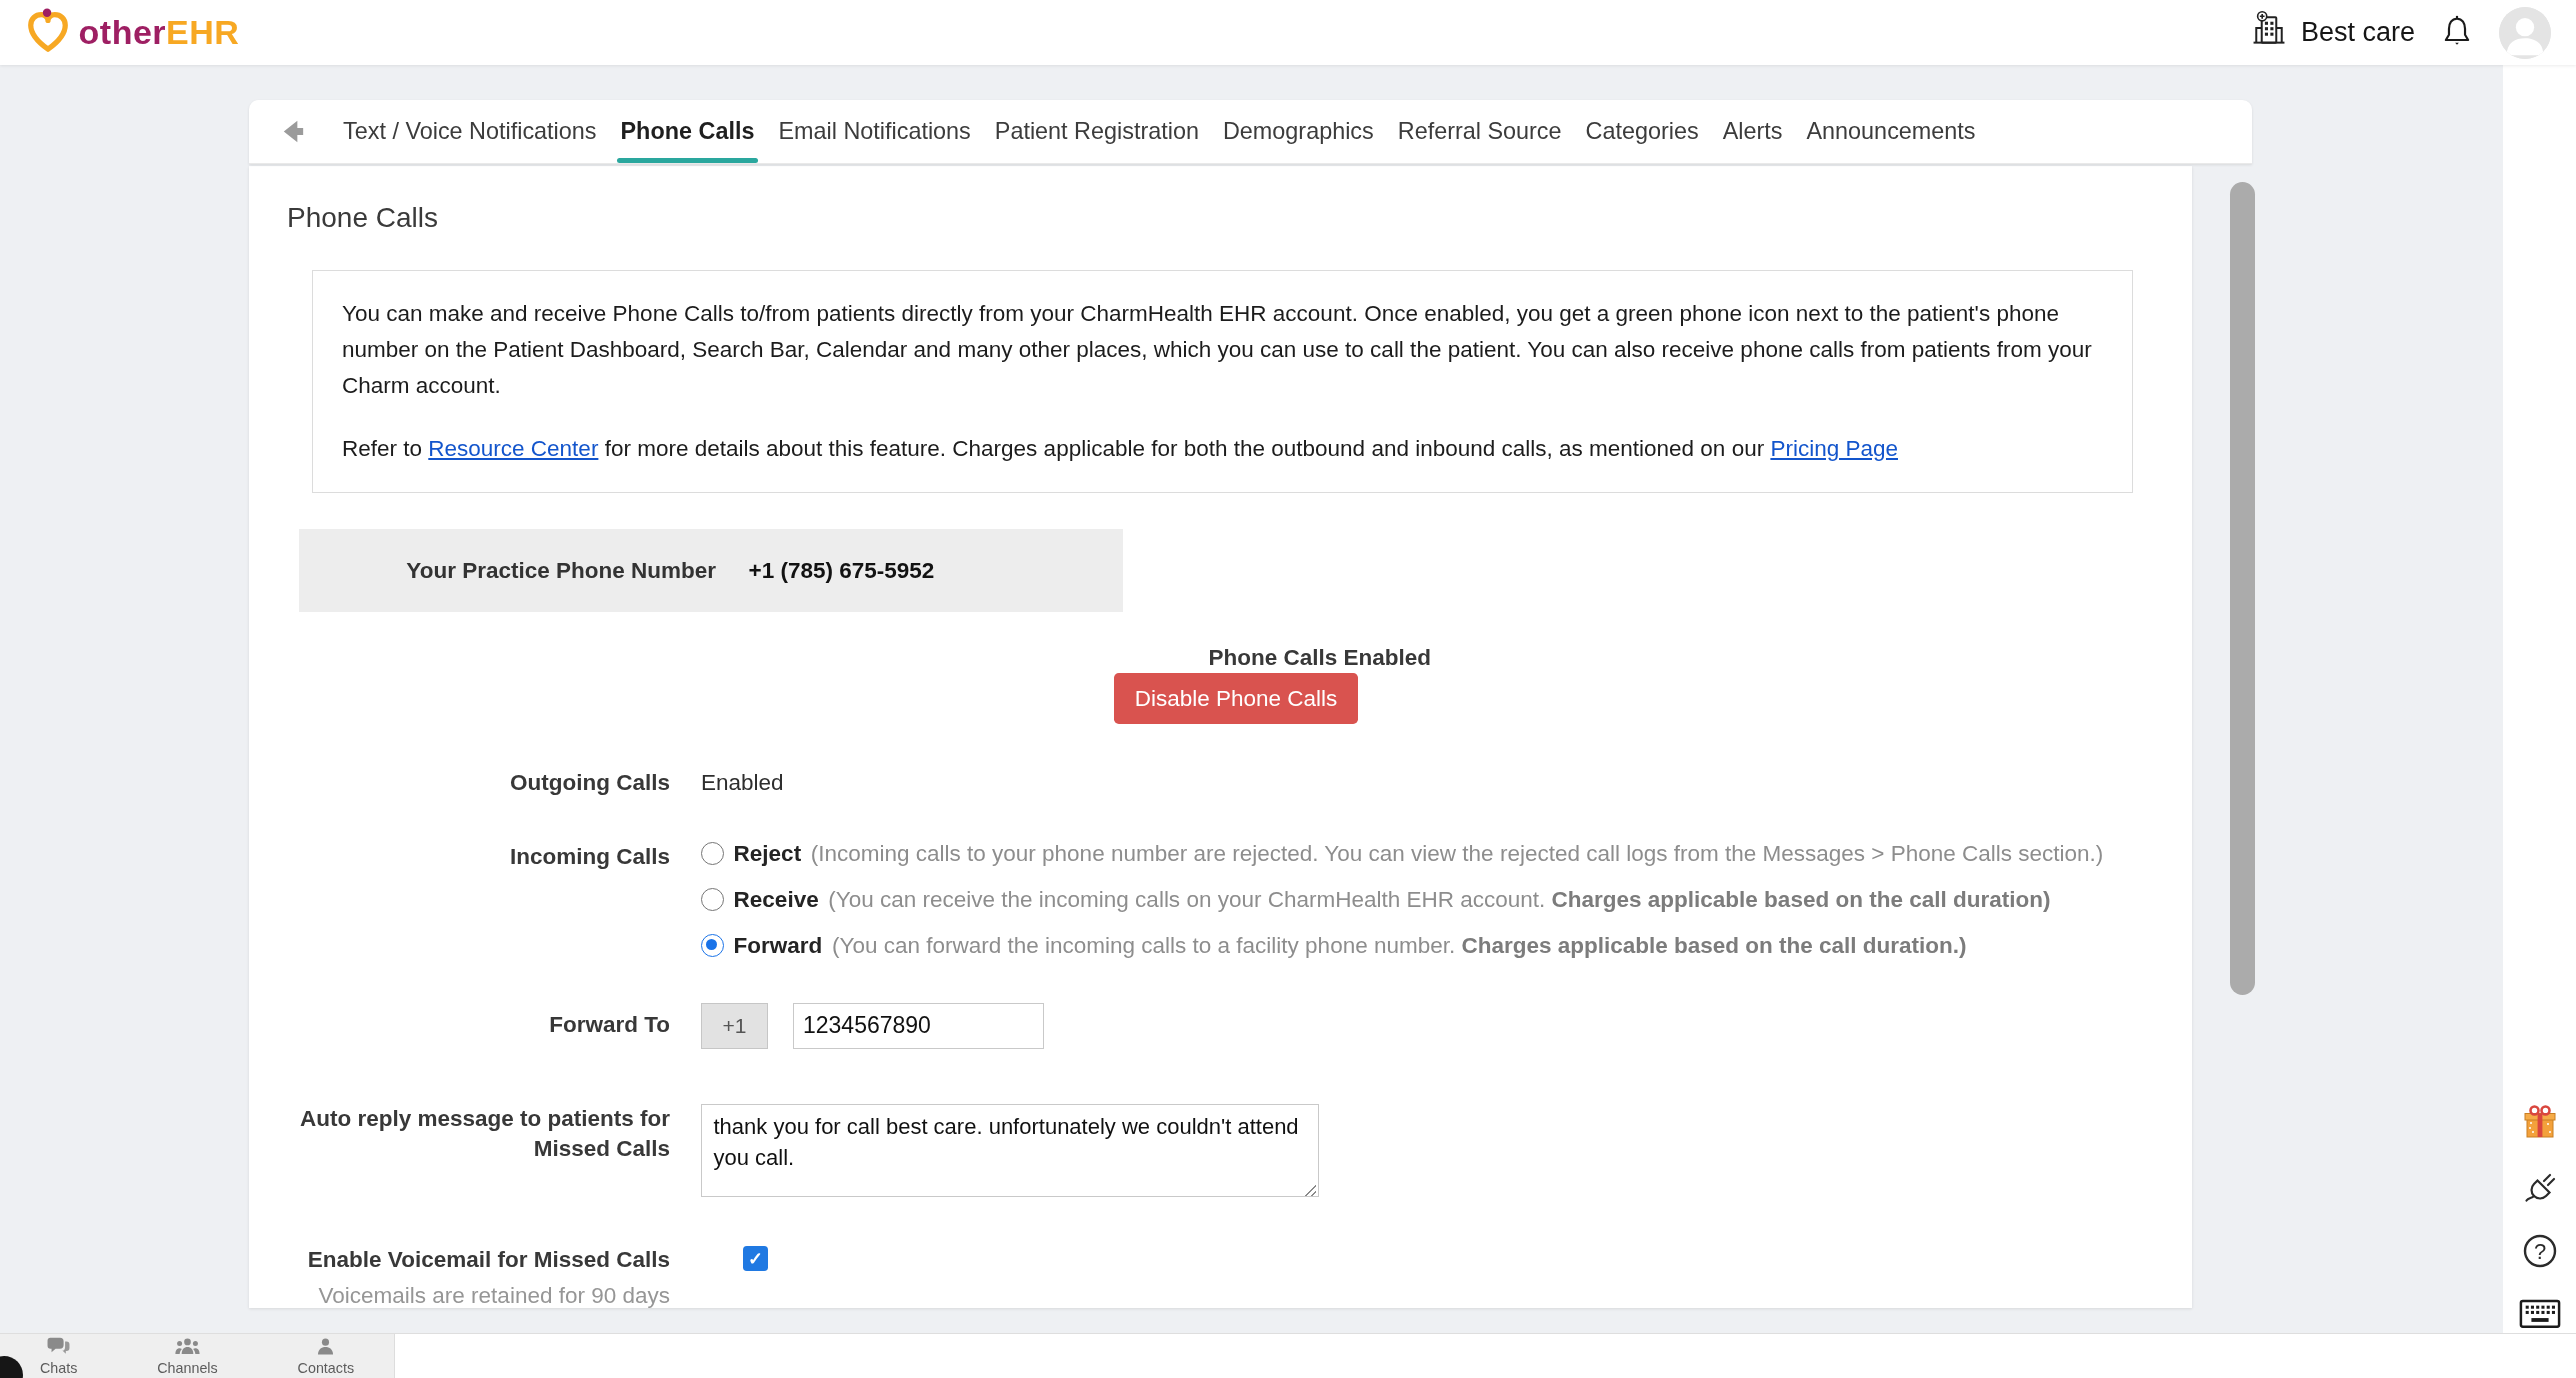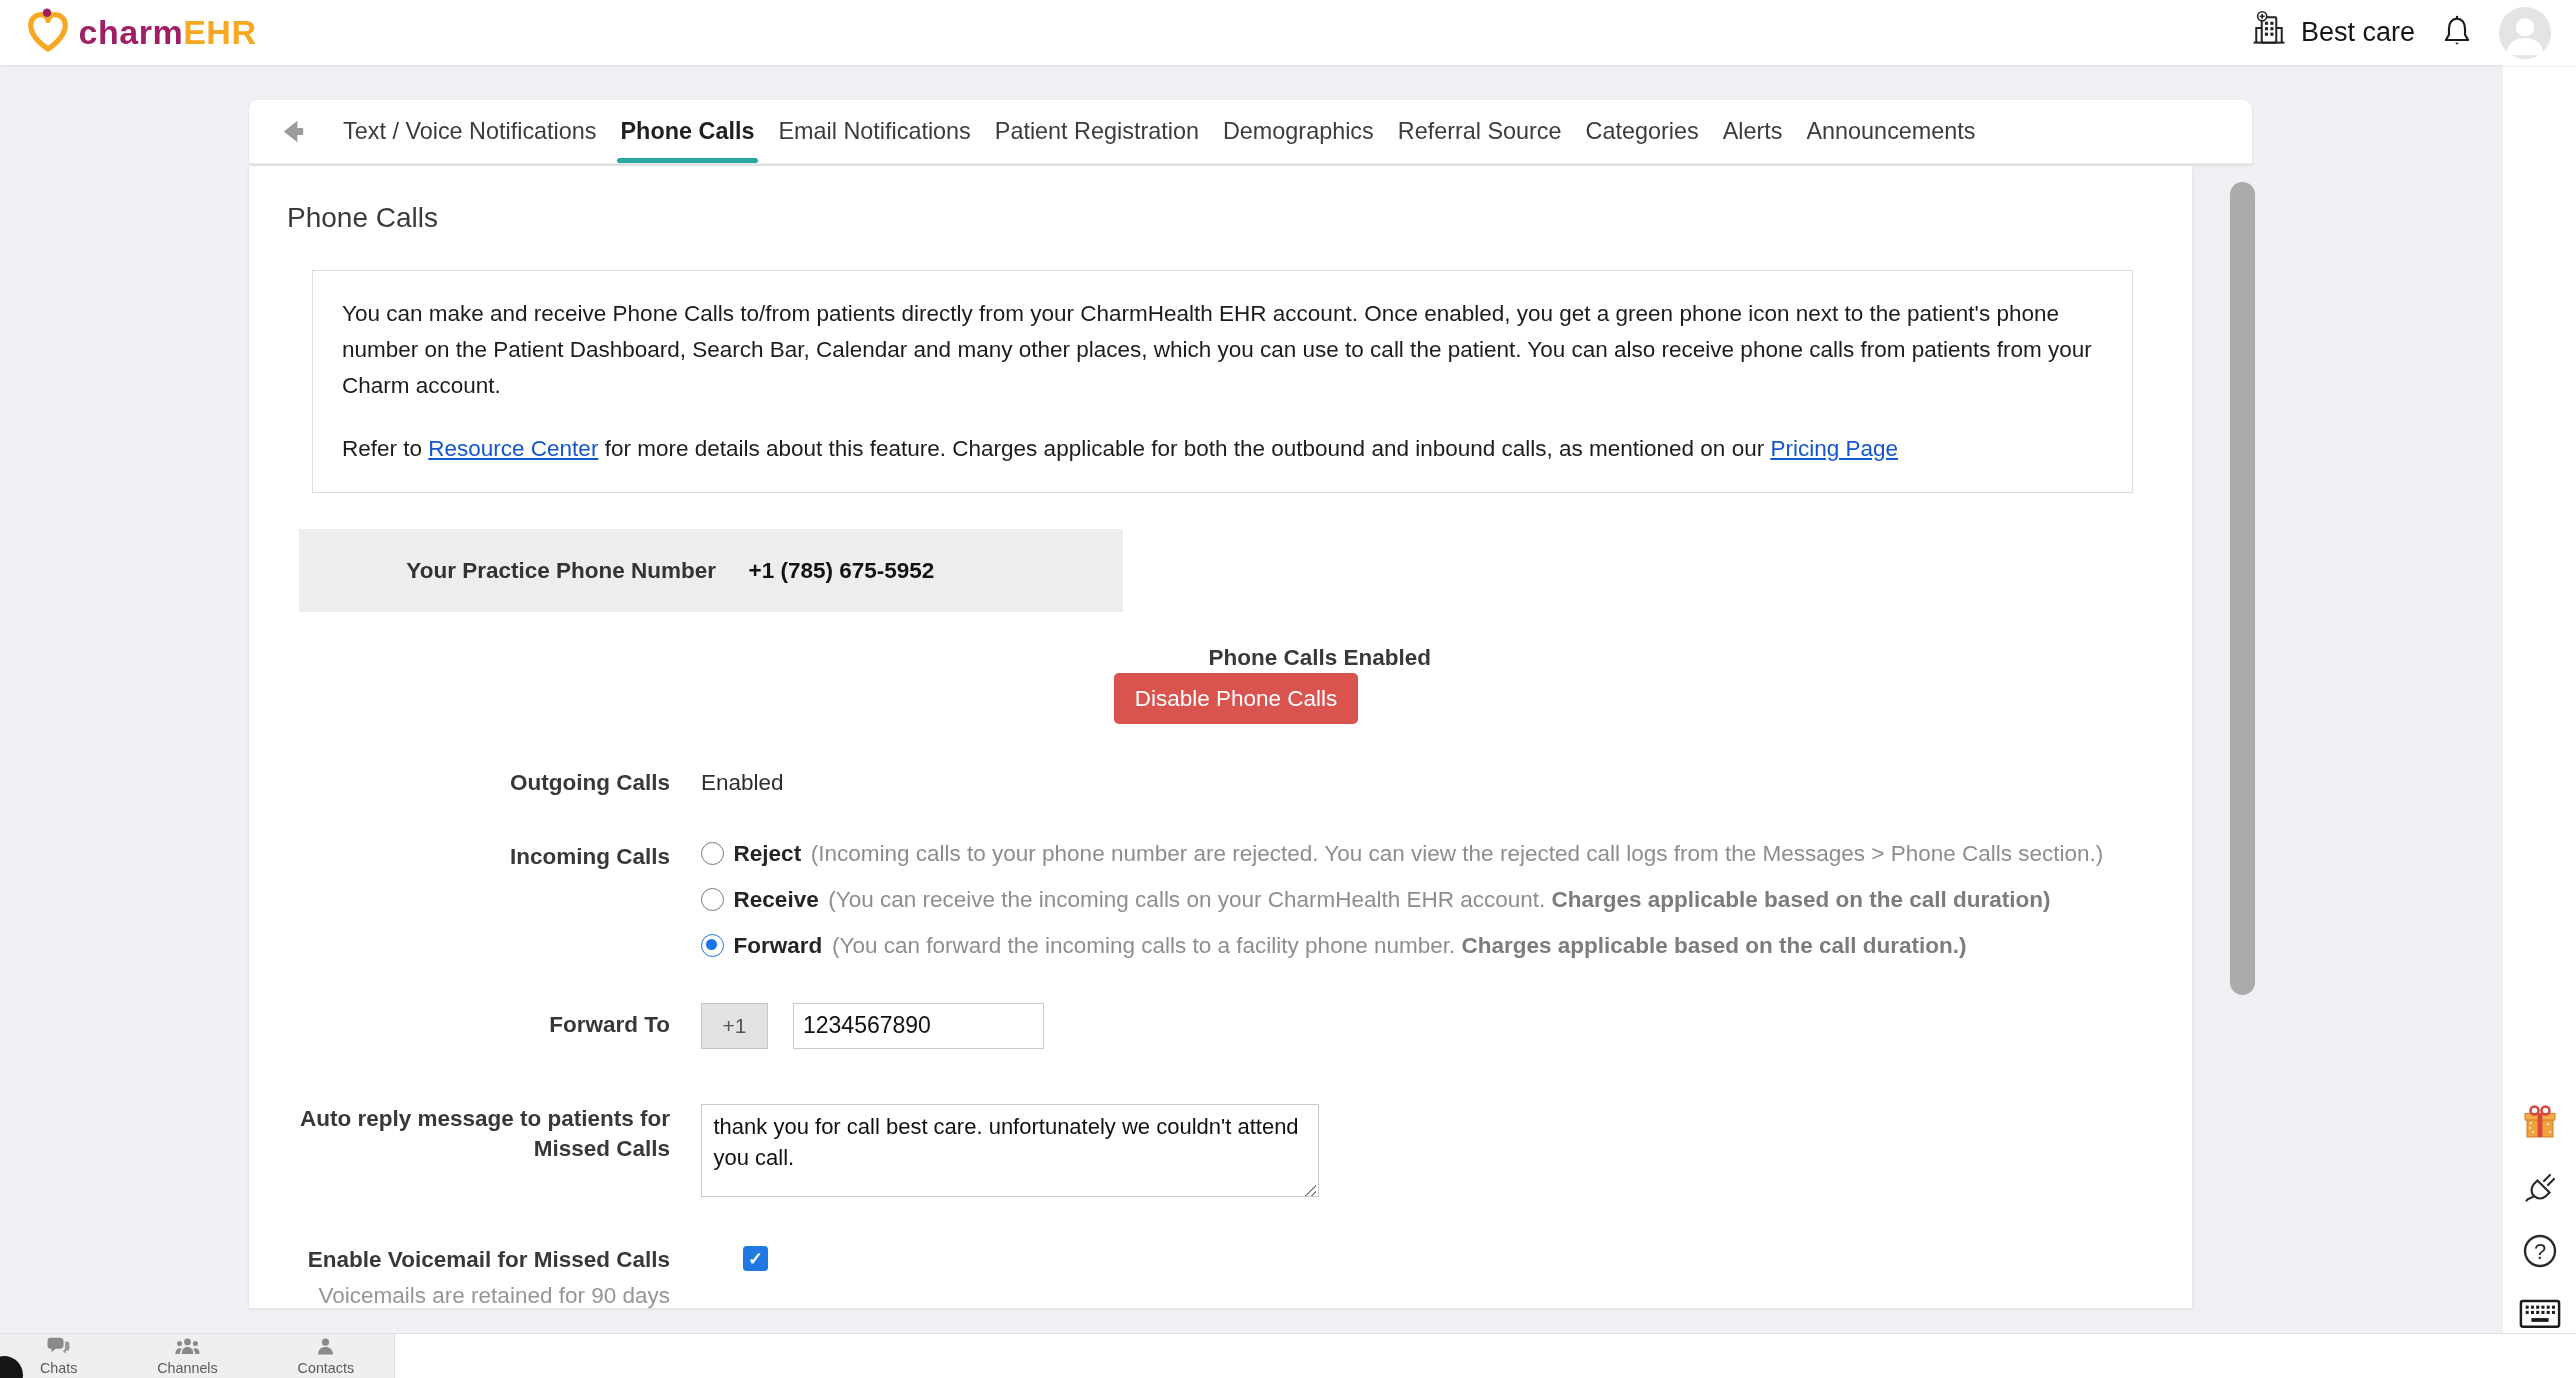--- a/index.html
+++ b/index.html
@@ -112,21 +112,21 @@
 <div id="app">
 
   <div class="header">
     <div class="brand">
       <span>
         <svg width="46" height="46" viewBox="0 0 48 48">
           <path d="M24 43 C10 33 6 25 6 18 C6 11 11 7 17 7 C21 7 24 10 24 13 C24 10 27 7 31 7 C37 7 42 11 42 18 C42 25 38 33 24 43 Z" fill="none" stroke="#f7a823" stroke-width="5.5" stroke-linejoin="round"></path>
           <circle cx="23" cy="5" r="4.4" fill="#9e1f63"></circle>
         </svg>
       </span>
-      <span class="brand-text"><span class="brand-charm">charm</span><span class="brand-ehr">EHR</span></span>
+      <span class="brand-text"><span class="brand-charm">other</span><span class="brand-ehr">EHR</span></span>
     </div>
     <div class="header-right">
       <div class="practice">
         <span>
           <svg width="40" height="40" viewBox="0 0 44 44" fill="none" stroke="#222" stroke-width="2.2">
             <path d="M8 37 V21 H14"></path>
               <path d="M36 37 V21 H30"></path>
             <rect x="14" y="9" width="16" height="28" rx="1"></rect>
             <path d="M5 37 H39"></path>
             <g fill="#222" stroke="none">

